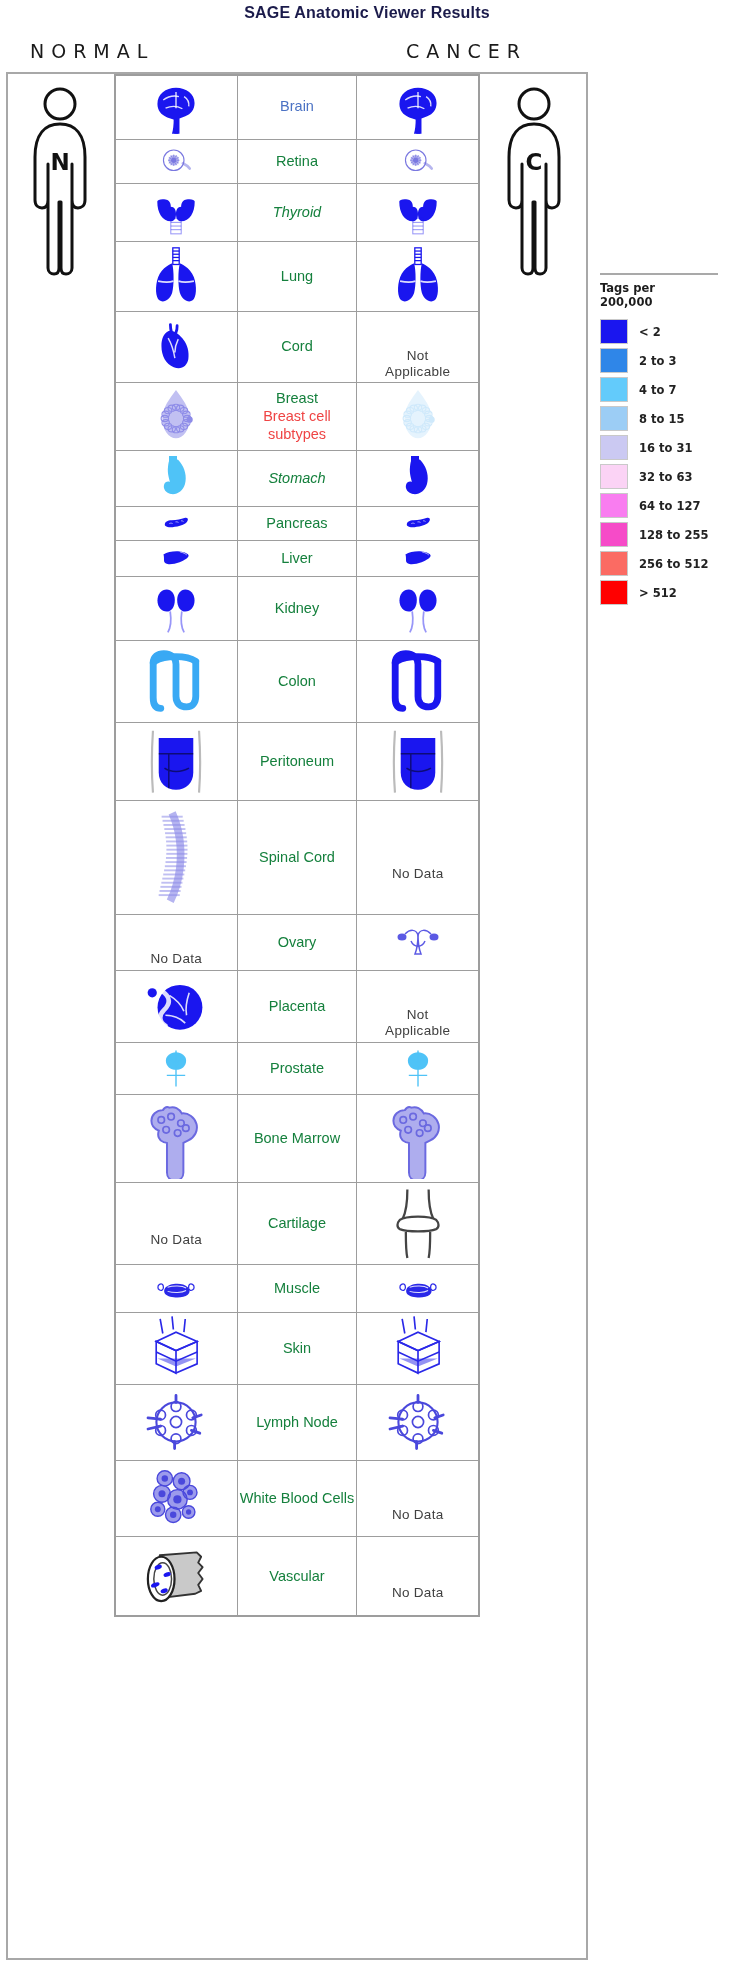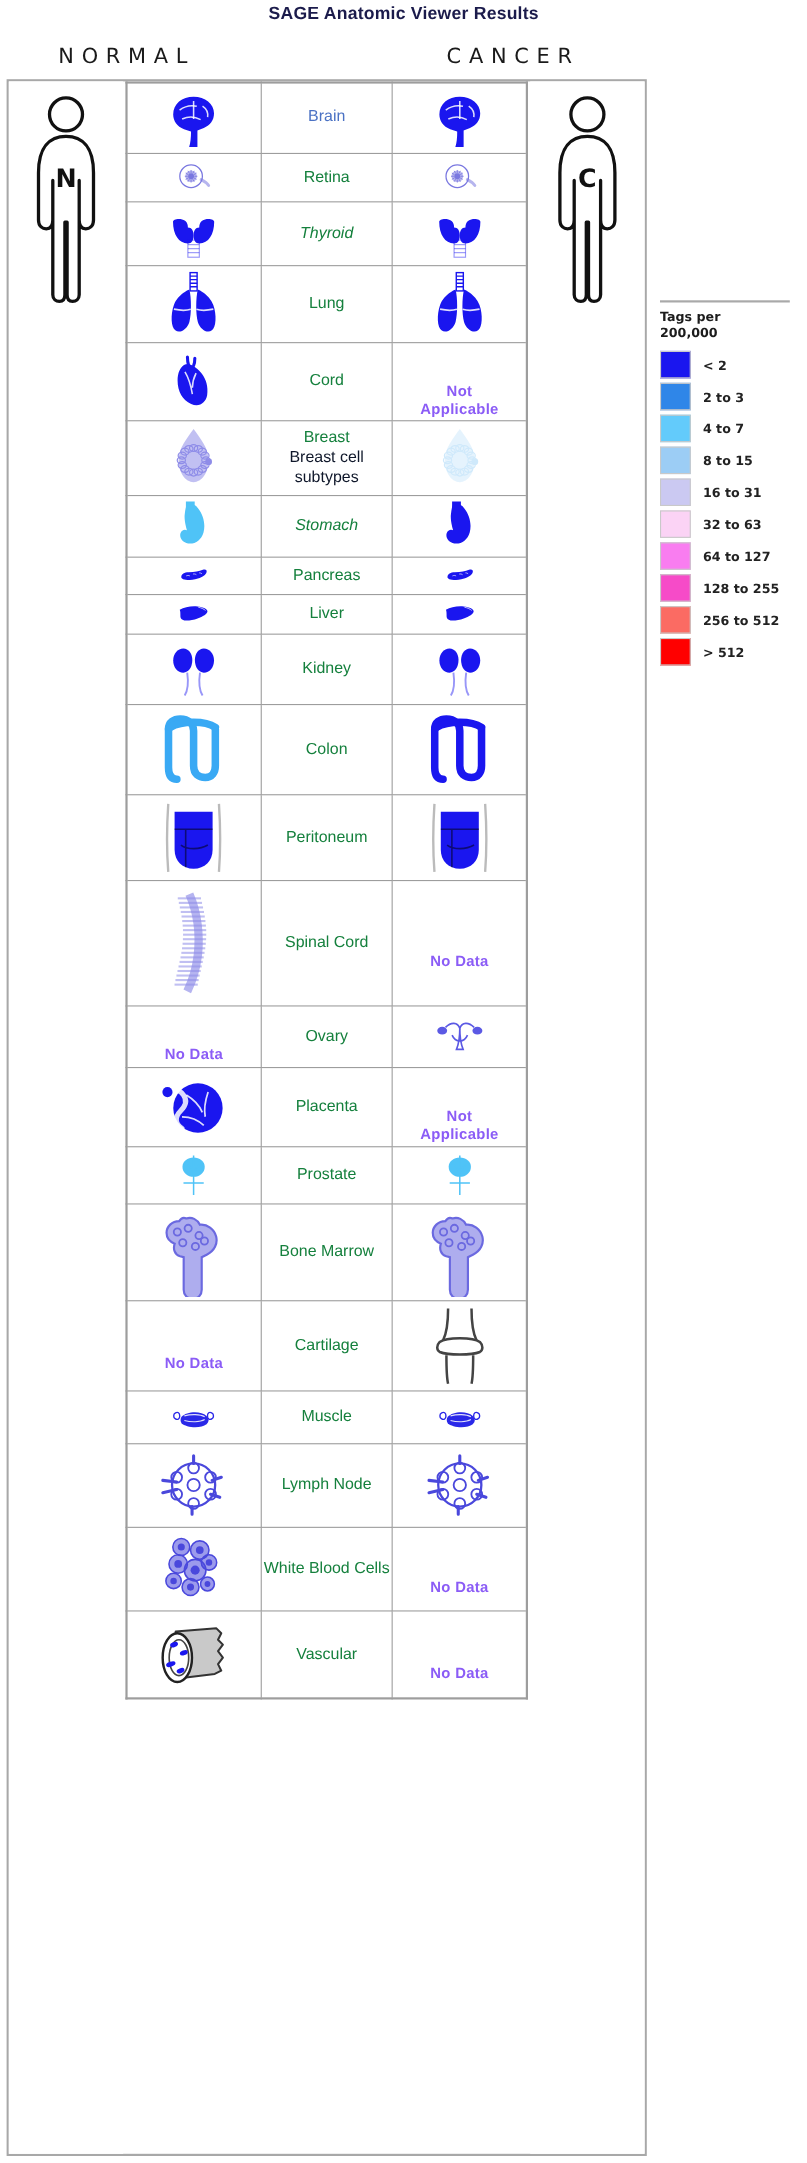--- a/index.html
+++ b/index.html
@@ -32,21 +32,21 @@
   
   .colhead {
     position: absolute;
     top: 40px;
     font-size: 19px;
     font-weight: 500;
     color: #1a1a1a;
     letter-spacing: 7px;
     font-family: "DejaVu Sans", sans-serif;
   }
-  .colhead.normal { left: 30px; margin-left: 23px; }
+  .colhead.normal { left: 30px; }
   .colhead.cancer { left: 406px; }
 
   
   .frame {
     position: absolute;
     left: 6px; top: 72px;
     width: 582px;
     height: 1888px;
     border: 2px solid #a8a8a8;
     background: #ffffff;
@@ -102,28 +102,28 @@
   .organ-link {
     display: block;
     font-size: 14.5px;
     color: #4b72c4;
     line-height: 1.24;
     cursor: pointer;
   }
   .sublink {
     display: block;
     font-size: 14.5px;
-    color: #0f172a;
+    color: #ef4444;
     line-height: 1.24;
     cursor: pointer;
   }
   .nodata {
     font-size: 13.5px;
-    font-weight: bold;
-    color: #8b5cf6;
+    font-weight: normal;
+    color: #404040;
     line-height: 1.2;
     letter-spacing: 0.3px;
     margin-top: 34px;
   }
 
   .organ-art { display: block; margin: 0 auto; }
 
   
   .legend {
     position: absolute;
@@ -607,20 +607,41 @@
               </svg>
             </td>
             <td class="label-cell"><span class="organ-label">Muscle</span></td>
             <td class="icon-cell">
               <svg class="organ-art" width="42" height="42" viewBox="0 0 100 100">
                 <path d="M24 50c10-12 42-14 54-2 6 6 6 12 0 18-12 10-44 8-54-2-3-4-3-10 0-14z" fill="#2a28e8"></path>
                 <path d="M30 48c14-4 34-4 44 2" stroke="rgba(255,255,255,0.85)" stroke-width="2.4" fill="none"></path>
                 <path d="M30 58c14 4 34 4 44-2" stroke="rgba(255,255,255,0.85)" stroke-width="2.4" fill="none"></path>
                 <path d="M10 42c6-4 10 0 10 6 0 6-4 10-10 6-4-2-4-10 0-12z" fill="none" stroke="#2a28e8" stroke-width="3"></path>
                 <path d="M90 42c-6-4-10 0-10 6 0 6 4 10 10 6 4-2 4-10 0-12z" fill="none" stroke="#2a28e8" stroke-width="3"></path>
+              </svg>
+            </td>
+          </tr>
+          <tr style="height: 72px;">
+            <td class="icon-cell">
+              <svg class="organ-art" width="66" height="66" viewBox="0 0 100 100">
+                <path d="M20 40l30-14 32 14-32 14z" fill="none" stroke="#2a28e8" stroke-width="2.5"></path>
+                <path d="M20 40v34l30 14V54zM82 40v34L50 88V54z" fill="none" stroke="#2a28e8" stroke-width="2.5"></path>
+                <path d="M20 56l30 14 32-14" fill="none" stroke="#2a28e8" stroke-width="2.5"></path>
+                <path d="M30 28L26 6M46 22L44 2M62 26L64 6" stroke="#2a28e8" stroke-width="2.5" fill="none"></path>
+                <path d="M22 66l28 12 30-12" fill="#2a28e8" opacity="0.5"></path>
+              </svg>
+            </td>
+            <td class="label-cell"><span class="organ-label">Skin</span></td>
+            <td class="icon-cell">
+              <svg class="organ-art" width="66" height="66" viewBox="0 0 100 100">
+                <path d="M20 40l30-14 32 14-32 14z" fill="none" stroke="#2a28e8" stroke-width="2.5"></path>
+                <path d="M20 40v34l30 14V54zM82 40v34L50 88V54z" fill="none" stroke="#2a28e8" stroke-width="2.5"></path>
+                <path d="M20 56l30 14 32-14" fill="none" stroke="#2a28e8" stroke-width="2.5"></path>
+                <path d="M30 28L26 6M46 22L44 2M62 26L64 6" stroke="#2a28e8" stroke-width="2.5" fill="none"></path>
+                <path d="M22 66l28 12 30-12" fill="#2a28e8" opacity="0.5"></path>
               </svg>
             </td>
           </tr>
           <tr style="height: 76px;">
             <td class="icon-cell">
               <svg class="organ-art" width="70" height="70" viewBox="0 0 100 100">
                 <circle cx="50" cy="50" r="28" fill="none" stroke="#4a48dc" stroke-width="3"></circle>
                 <circle cx="50" cy="28" r="7" fill="none" stroke="#4a48dc" stroke-width="2.4"></circle>
                 <circle cx="72" cy="40" r="7" fill="none" stroke="#4a48dc" stroke-width="2.4"></circle>
                 <circle cx="72" cy="62" r="7" fill="none" stroke="#4a48dc" stroke-width="2.4"></circle>

